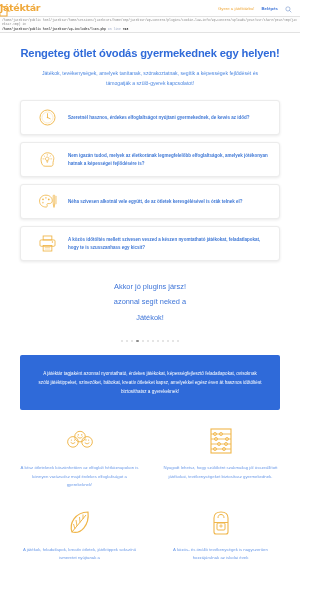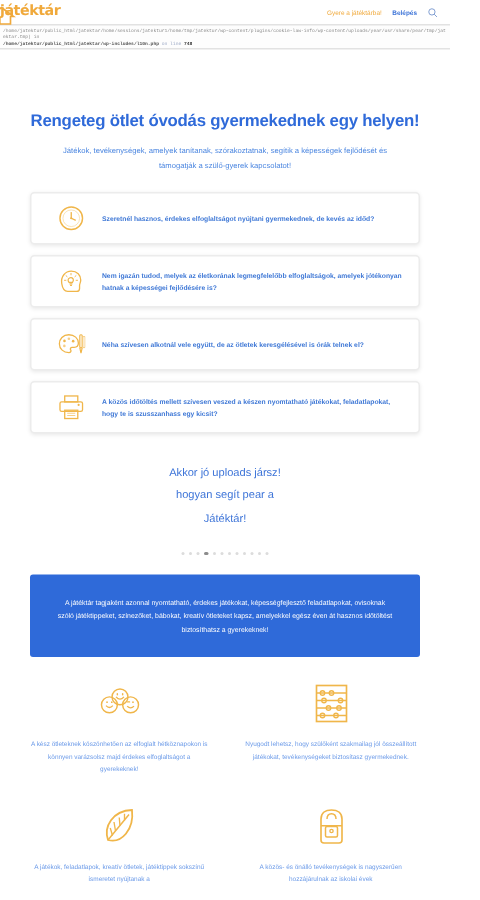--- a/index.html
+++ b/index.html
@@ -65,21 +65,21 @@
     font-size: 3.1px;
     line-height: 1.45;
     color: #8a8a8a;
     word-break: break-all;
   }
   .warning p.line2 { color: #555; font-weight: bold; }
   .warning .lineno { color: #9aa7c4; font-weight: normal; }
   .warning .num { color: #333; font-weight: bold; }
 
   
-  .hero { padding: 42px 18px 0; text-align: center; }
+  .hero { padding: 14px 18px 0; text-align: center; }
   .hero h1 {
     font-size: 11.2px;
     color: #2f6ad9;
     font-weight: bold;
     letter-spacing: -0.15px;
   }
   .hero p {
     margin-top: 10px;
     font-size: 5.1px;
     color: #4b86e0;
@@ -245,23 +245,23 @@
         <line x1="8.6" y1="17" x2="15.4" y2="17" stroke="#f7cf86" stroke-width="0.9"></line>
         <line x1="8.6" y1="19" x2="15.4" y2="19" stroke="#f7cf86" stroke-width="0.9"></line>
       </svg>
     </span>
     <span class="card-text">A közös időtöltés mellett szívesen veszed a készen nyomtatható játékokat, feladatlapokat, hogy te is szusszanhass egy kicsit?</span>
   </div>
 
 </div>
 
 <div class="midmsg">
-  <div>Akkor  jó uploads jársz!</div>
-  <div>hogyan segít pear a</div>
-  <div>Játéktár!</div>
+  <div>Akkor  jó plugins jársz!</div>
+  <div>azonnal segít neked a</div>
+  <div>Játékok!</div>
 </div>
 
 <div class="dots" id="carousel-dots">
     <i></i>
     <i></i>
     <i></i>
     <i class="active"></i>
     <i></i>
     <i></i>
     <i></i>

